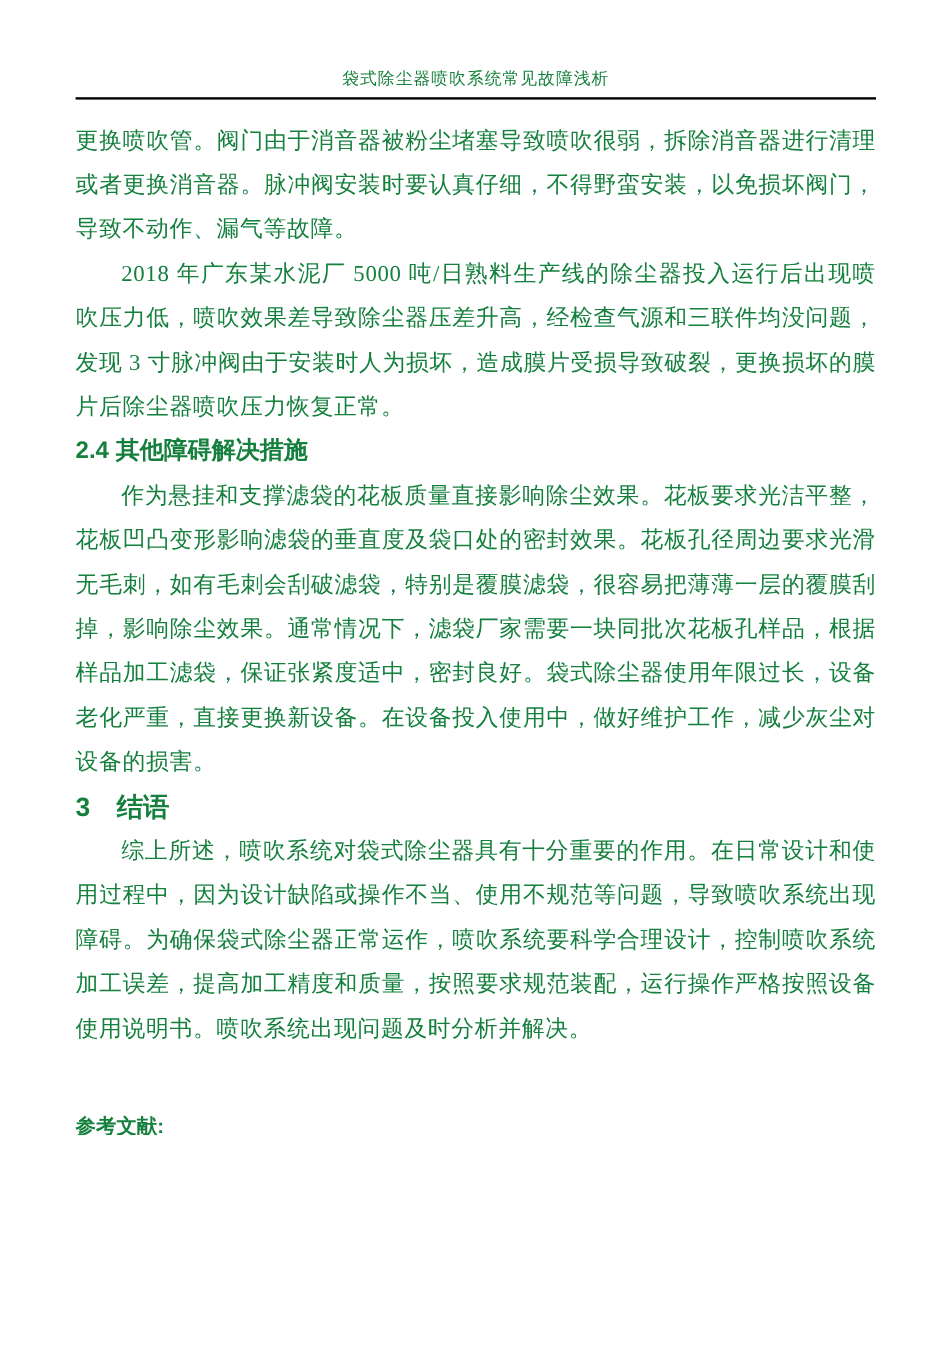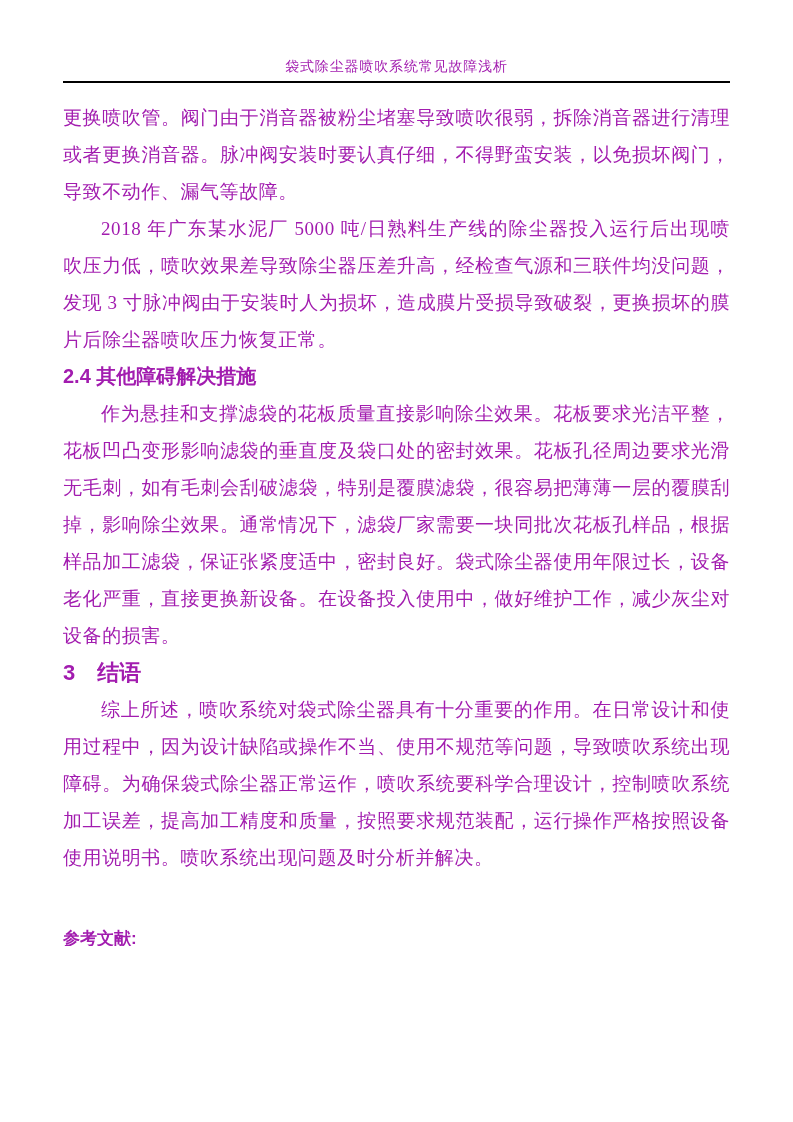--- a/index.html
+++ b/index.html
@@ -5,21 +5,21 @@
   html, body {
     margin: 0;
     padding: 0;
     background: #ffffff;
   }
   .page {
     position: relative;
     width: 793px;
     height: 946px;
     background: #ffffff;
-    color: #a21caf;
+    color: #15803d;
     font-family: "Liberation Serif", "DejaVu Serif", serif;
     overflow: hidden;
   }
   
   .header-title {
     padding-top: 57px;
     margin: 0 63px;
     text-align: center;
     font-size: 14px;
     line-height: 20px;

